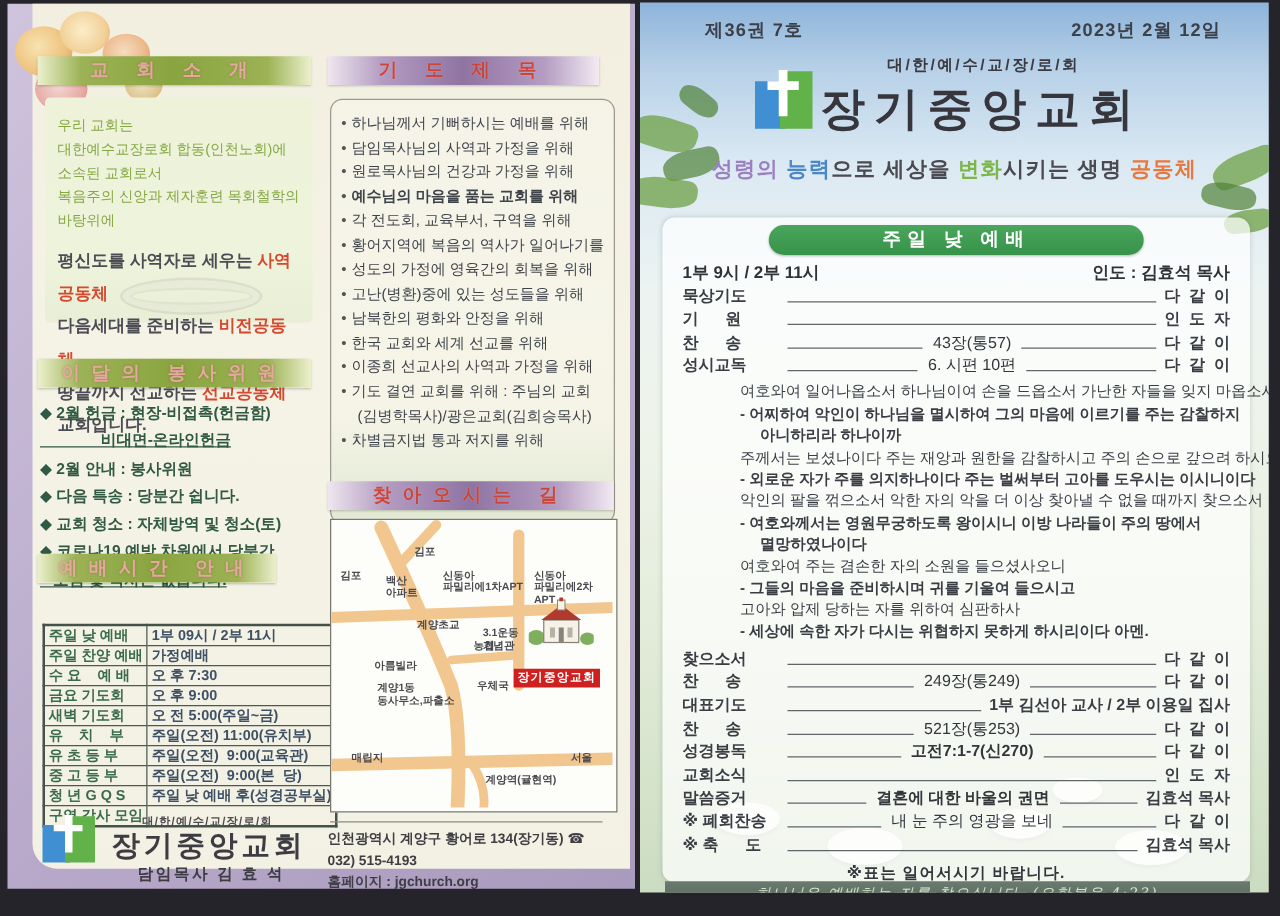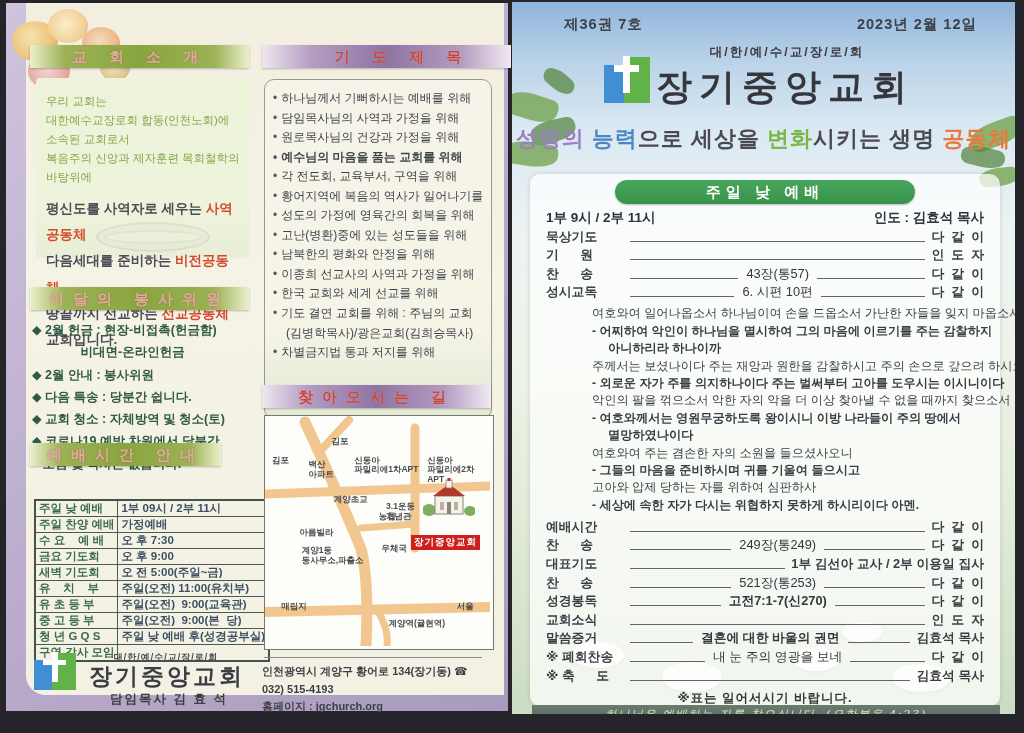--- a/index.html
+++ b/index.html
@@ -34,21 +34,21 @@
     background:linear-gradient(90deg,#ecf0cd 0%,#9cb255 16%,#89a53f 50%,#9cb255 84%,#ecf0cd 100%);
     color:#e3a99f;text-shadow:0 0 2px rgba(120,40,30,.35);
   }
   .bar-purple{
     background:linear-gradient(90deg,#efe7ef 0%,#b49cc2 20%,#8f74a2 50%,#b49cc2 80%,#f2eaf2 100%);
     color:#cb4639;text-shadow:0 0 1px rgba(255,255,255,.4);
   }
   .pos-intro-bar{left:24px;top:42px;width:219px;}
   .pos-serv-bar{left:24px;top:284px;width:219px;}
   .pos-times-bar{left:24px;top:440px;width:191px;}
-  .pos-prayer-bar{left:256px;top:42px;width:217px;padding-left:32px;}
+  .pos-prayer-bar{left:256px;top:42px;width:217px;}
   .pos-dir-bar{left:256px;top:382px;width:229px;}
 
   .intro-panel{
     position:absolute;left:30px;top:75px;width:214px;height:180px;
     background:linear-gradient(180deg,#edf2d9 0%,#eef3dc 70%,#e9efd6 100%);
     border-radius:4px;padding:14px 8px 0 10px;box-sizing:border-box;
   }
   .intro-green{color:#86a844;font-size:11.5px;line-height:1.65;}
   .intro-main{margin-top:9px;color:#4c4c54;font-size:13.5px;line-height:1.95;font-weight:bold;}
   .intro-key{font-weight:bold;}
@@ -56,21 +56,21 @@
     position:absolute;left:60px;bottom:6px;width:110px;height:26px;border-radius:50%;
     border:2px solid rgba(150,150,140,.35);box-shadow:inset 0 0 0 6px rgba(230,232,218,.9), inset 0 0 0 8px rgba(150,150,140,.25);
     opacity:.55;
   }
 
   .servants{
     position:absolute;left:26px;top:316px;width:222px;
     color:#315a44;font-size:12.5px;line-height:1.78;font-weight:bold;
   }
   .sv-item{white-space:pre;}
-  .sv-second{white-space:pre;}
+  .sv-second{white-space:pre;text-decoration:underline;}
 
   .times-table{
     position:absolute;left:28px;top:496px;width:217px;
     border-collapse:collapse;font-size:11.5px;
   }
   .times-table td{
     border:1px solid #4c5a50;padding:0 3px;height:13.2px;white-space:pre;
   }
   .times-table{border:2px solid #44524a;}
   .td-label{color:#3a6b4a;font-weight:bold;width:88px;}
@@ -120,21 +120,21 @@
   .leaf{position:absolute;border-radius:50% 8px 50% 8px;background:rgba(110,160,70,.75);}
   .leaf.dark{background:rgba(80,130,55,.7);}
   .sheep{position:absolute;background:rgba(255,255,255,.8);border-radius:50%;box-shadow:0 2px 3px rgba(120,130,110,.25);}
 
   .rp-volume{position:absolute;left:52px;top:13px;font-size:14.5px;color:#3c4048;font-weight:bold;letter-spacing:1px;}
   .rp-date{position:absolute;right:38px;top:13px;font-size:14.5px;color:#3c4048;font-weight:bold;letter-spacing:1px;}
   .rp-title-block{position:absolute;left:70px;top:42px;width:370px;text-align:center;}
   .rp-denom{font-size:12.5px;font-weight:bold;color:#3a3a40;letter-spacing:2px;margin-left:40px;}
   .rp-name{font-size:36px;font-weight:bold;color:#36363c;letter-spacing:7px;margin-left:36px;margin-top:2px;}
   .rp-logo{position:absolute;left:92px;top:54px;width:46px;height:52px;}
-  .rp-slogan{position:absolute;left:0;top:122px;width:100%;text-align:center;font-size:22px;font-weight:bold;letter-spacing:1px;}
+  .rp-slogan{position:absolute;left:0;top:122px;width:100%;text-align:center;font-size:17px;font-weight:bold;letter-spacing:1px;}
 
   .worship-panel{
     position:absolute;left:18px;top:172px;width:470px;height:532px;
     background:rgba(255,255,255,.72);
     border-radius:10px;
     box-shadow:0 0 4px rgba(90,100,90,.25);
     padding:6px 16px 0 16px;box-sizing:border-box;
   }
   .pill{
     margin:0 auto;width:300px;height:24px;line-height:24px;border-radius:13px;
@@ -273,22 +273,22 @@
     <div class="prayer-box" id="prayer-box">
         <div class="pr-item"><span class="bullet">•</span><span>하나님께서 기뻐하시는 예배를 위해</span></div>
         <div class="pr-item"><span class="bullet">•</span><span>담임목사님의 사역과 가정을 위해</span></div>
         <div class="pr-item"><span class="bullet">•</span><span>원로목사님의 건강과 가정을 위해</span></div>
         <div class="pr-item pr-bold"><span class="bullet">•</span><span>예수님의 마음을 품는 교회를 위해</span></div>
         <div class="pr-item"><span class="bullet">•</span><span>각 전도회, 교육부서, 구역을 위해</span></div>
         <div class="pr-item"><span class="bullet">•</span><span>황어지역에 복음의 역사가 일어나기를</span></div>
         <div class="pr-item"><span class="bullet">•</span><span>성도의 가정에 영육간의 회복을 위해</span></div>
         <div class="pr-item"><span class="bullet">•</span><span>고난(병환)중에 있는 성도들을 위해</span></div>
         <div class="pr-item"><span class="bullet">•</span><span>남북한의 평화와 안정을 위해</span></div>
+        <div class="pr-item"><span class="bullet">•</span><span>한국 교회와 세계 선교를 위해</span></div>
         <div class="pr-item"><span class="bullet">•</span><span>이종희 선교사의 사역과 가정을 위해</span></div>
-        <div class="pr-item"><span class="bullet">•</span><span>한국 교회와 세계 선교를 위해</span></div>
         <div class="pr-item"><span class="bullet">•</span><span>기도 결연 교회를 위해 : 주님의 교회</span></div>
         <div class="pr-second">(김병학목사)/광은교회(김희승목사)</div>
         <div class="pr-item"><span class="bullet">•</span><span>차별금지법 통과 저지를 위해</span></div>
       </div>
 
     <div class="bar bar-purple pos-dir-bar">찾아오시는 길</div>
     <div class="map-box">
       <svg class="map-roads" width="225" height="230" viewBox="0 0 225 230">
         <g stroke="#f2c78f" fill="none" stroke-linecap="round">
           <path d="M 0,78 L 225,70" stroke-width="9"></path>
@@ -416,21 +416,21 @@
           <div class="r-line">악인의 팔을 꺾으소서 악한 자의 악을 더 이상 찾아낼 수 없을 때까지 찾으소서</div>
           <div class="r-line b">- 여호와께서는 영원무궁하도록 왕이시니 이방 나라들이 주의 땅에서</div>
           <div class="r-line b cont">멸망하였나이다</div>
           <div class="r-line">여호와여 주는 겸손한 자의 소원을 들으셨사오니</div>
           <div class="r-line b">- 그들의 마음을 준비하시며 귀를 기울여 들으시고</div>
           <div class="r-line">고아와 압제 당하는 자를 위하여 심판하사</div>
           <div class="r-line b">- 세상에 속한 자가 다시는 위협하지 못하게 하시리이다   아멘.</div>
         </div>
       <div id="worship-rows-2">
           <div class="w-row">
-            <span class="w-label">예배시간</span>
+            <span class="w-label">찾으소서</span>
             <span class="w-line"></span>
             <span class="w-right">다  같  이</span>
           </div>
           <div class="w-row">
             <span class="w-label">찬      송</span>
             <span class="w-line"></span>
             <span class="w-center">249장(통249)</span>
             <span class="w-line"></span>
             <span class="w-right">다  같  이</span>
           </div>

